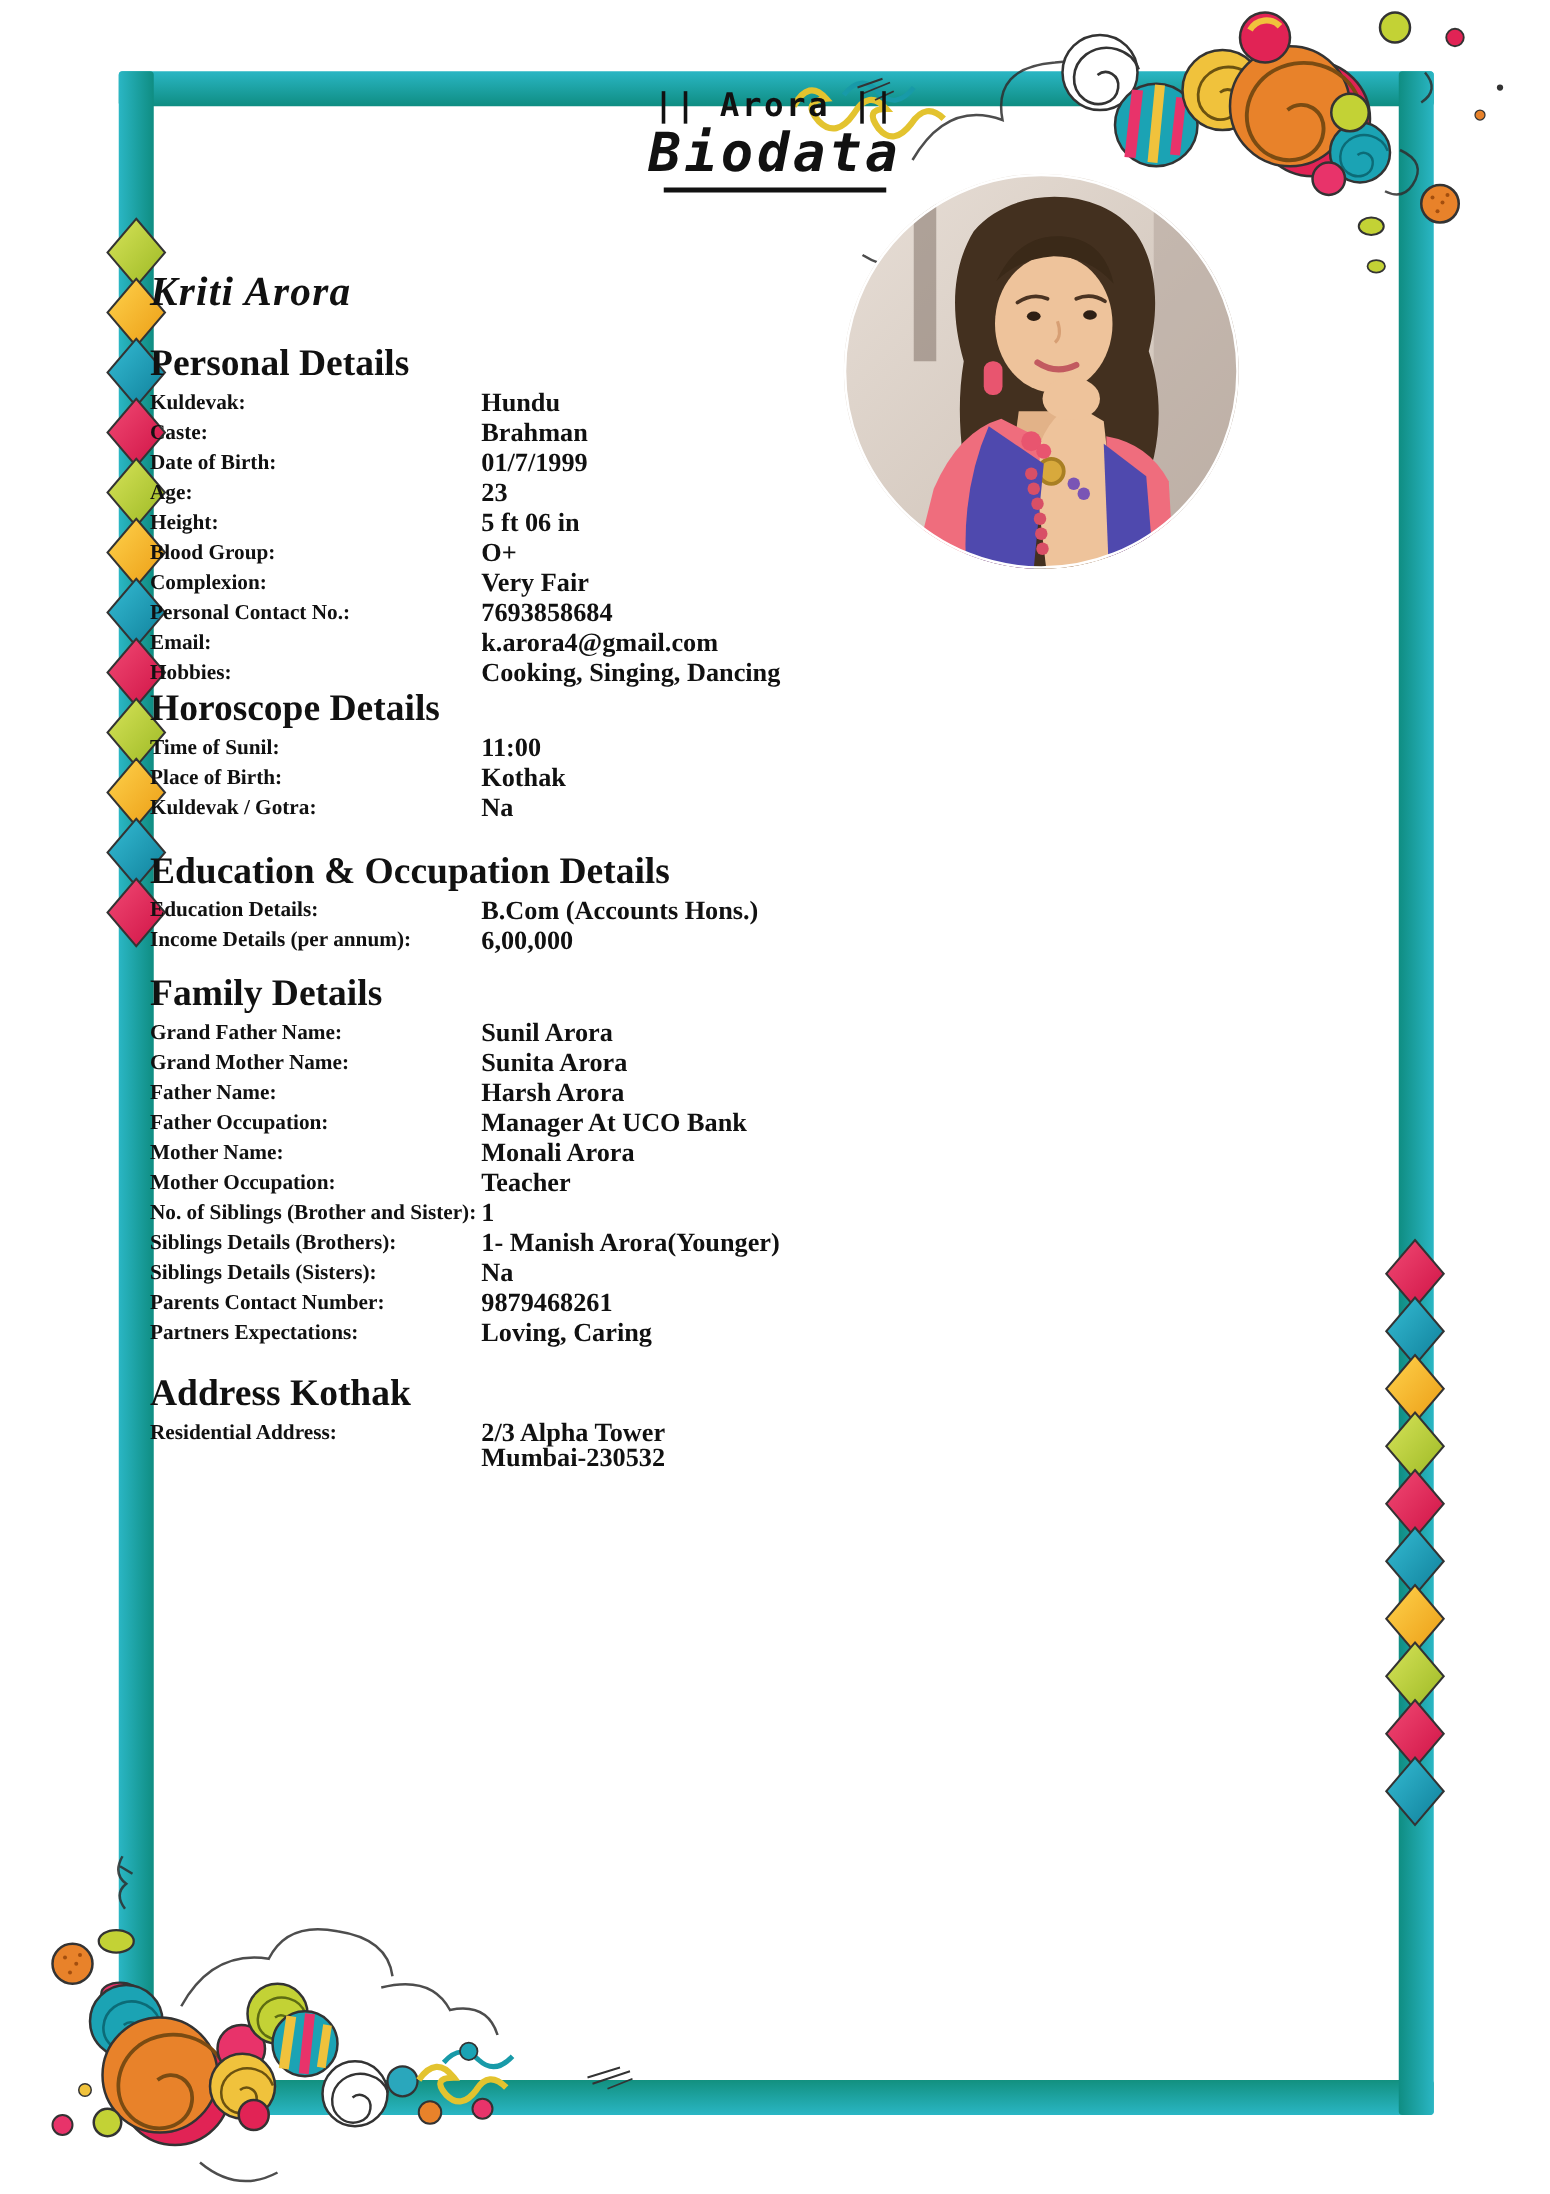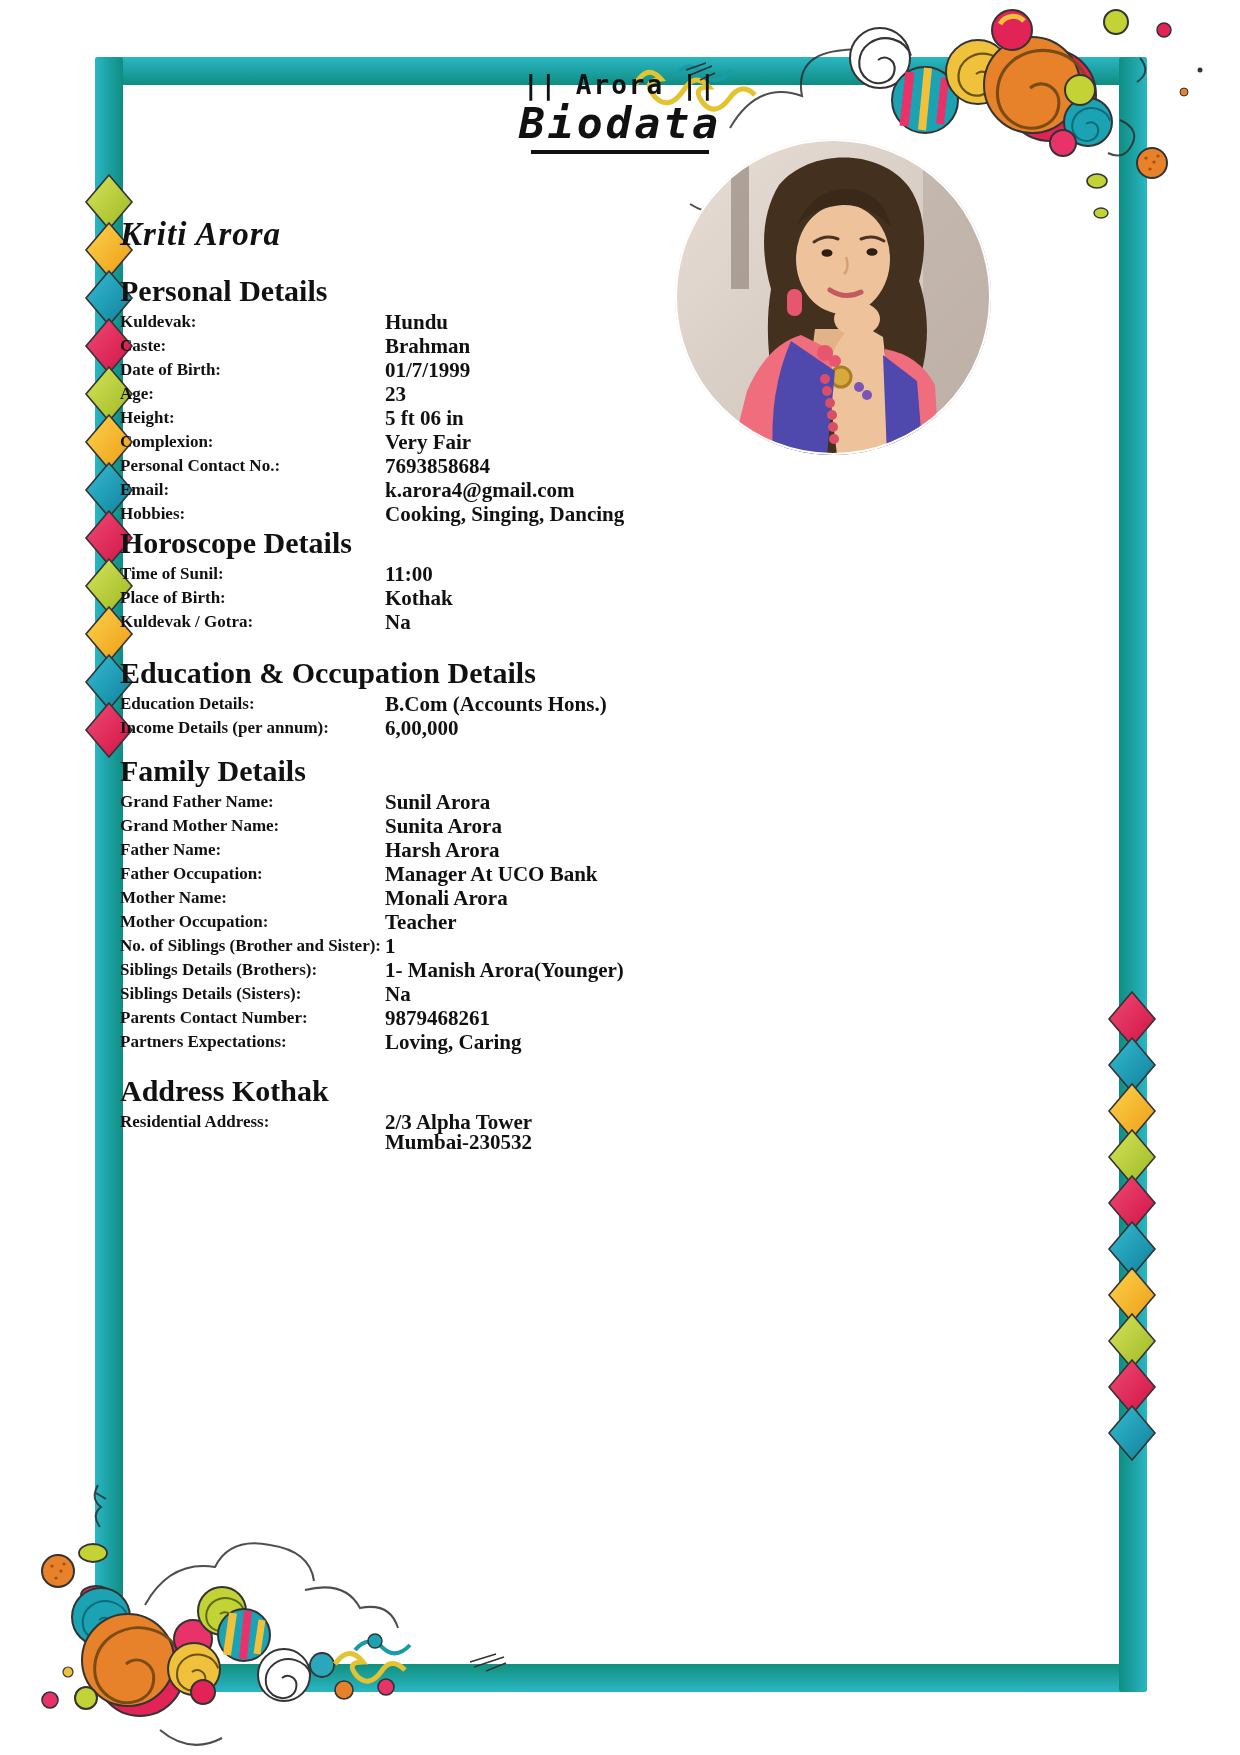--- a/index.html
+++ b/index.html
@@ -271,20 +271,24 @@
         </div>
         <div class="row">
           <div class="label">Age:</div>
           <div class="value">23</div>
         </div>
         <div class="row">
           <div class="label">Height:</div>
           <div class="value">5 ft 06 in</div>
         </div>
         <div class="row">
+          <div class="label">Blood Group:</div>
+          <div class="value">O+</div>
+        </div>
+        <div class="row">
           <div class="label">Complexion:</div>
           <div class="value">Very Fair</div>
         </div>
         <div class="row">
           <div class="label">Personal Contact No.:</div>
           <div class="value">7693858684</div>
         </div>
         <div class="row">
           <div class="label">Email:</div>
           <div class="value">k.arora4@gmail.com</div>

